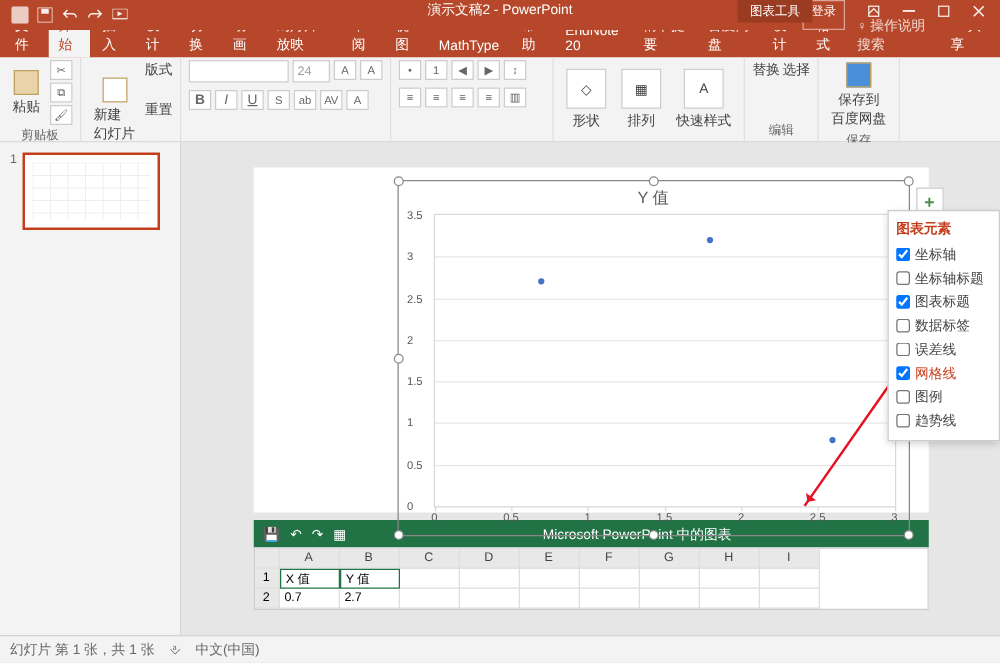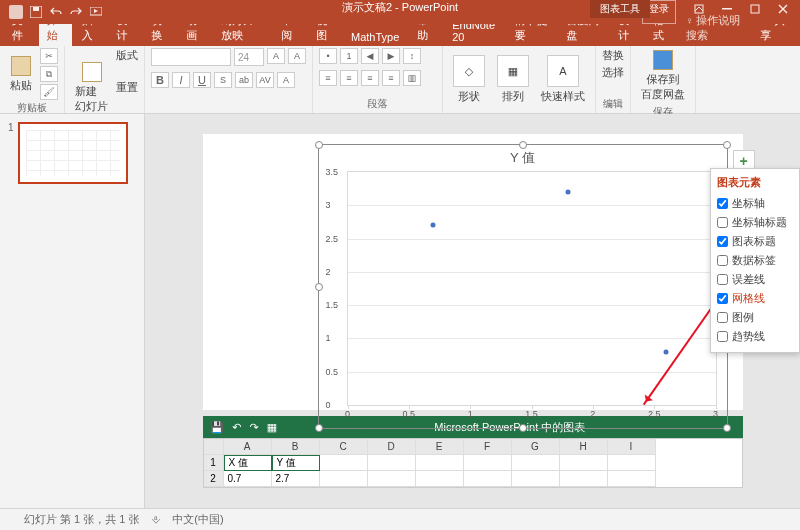--- a/index.html
+++ b/index.html
@@ -59,21 +59,21 @@
 .red-arrow::after{content:"";position:absolute;bottom:-1px;left:-4px;border:5px solid transparent;border-top-color:#e81123}
 .datasheet{margin-top:6px;width:540px;margin-left:auto;margin-right:auto}
 .ds-header{height:22px;background:#217346;display:flex;align-items:center;color:#fff;font-size:10px;padding:0 8px;gap:8px}
 .ds-title{margin:0 auto}
 .ds-grid{background:#fff;border:1px solid #ccc}
 .ds-row{display:flex;height:16px}
 .ds-cell{border-right:1px solid #ddd;border-bottom:1px solid #ddd;padding:0 4px;font-size:10px;min-width:48px;display:flex;align-items:center}
 .ds-cell.hdr{background:#e8e8e8;color:#444;justify-content:center;font-weight:normal}
 .ds-cell.rownum{background:#e8e8e8;min-width:20px;justify-content:center}
 .ds-cell.sel{background:#fff;border:1px solid #217346}
-.statusbar{height:22px;background:#f3f3f3;border-top:1px solid #d4d4d4;display:flex;align-items:center;padding:0 24px;font-size:10px;color:#666;gap:12px}
+.statusbar{height:22px;background:#f3f3f3;border-top:1px solid #d4d4d4;display:flex;align-items:center;padding:0 8px;font-size:10px;color:#666;gap:12px}
 .highlight{color:#c43e1c}
 svg{display:block}
 </style>
 </head>
 <body>
 
 <div class="titlebar">
   <div class="qat">
     <span class="qat-icon">
         <svg width="14" height="14">
@@ -217,40 +217,39 @@
         <span class="sbtn">↕</span>
       </div>
       <div class="font-row">
         <span class="sbtn">≡</span>
         <span class="sbtn">≡</span>
         <span class="sbtn">≡</span>
         <span class="sbtn">≡</span>
         <span class="sbtn">▥</span>
       </div>
     </div>
-    <div class="group-label">段落</div>
   </div>
   <div class="group">
     <div class="group-content">
       <div class="vbtn">
           <div class="shape-box">◇</div>
           <span>形状</span>
         </div>
       <div class="vbtn">
           <div class="shape-box">▦</div>
           <span>排列</span>
         </div>
       <div class="vbtn">
           <div class="shape-box">A</div>
           <span>快速样式</span>
         </div>
     </div>
   </div>
   <div class="group">
-    <div class="group-content" style="flex-direction:column;align-items:flex-start;font-size:10px;color:#444;gap:2px">
+    <div class="group-content" style="flex-direction:row;align-items:flex-start;font-size:10px;color:#444;gap:2px">
       <span>替换</span>
       <span>选择</span>
     </div>
     <div class="group-label">编辑</div>
   </div>
   <div class="group">
     <div class="group-content">
       <div class="vbtn">
           <div class="ico" style="background:#4a90d9"></div>
           <span style="white-space:pre;text-align:center">保存到

